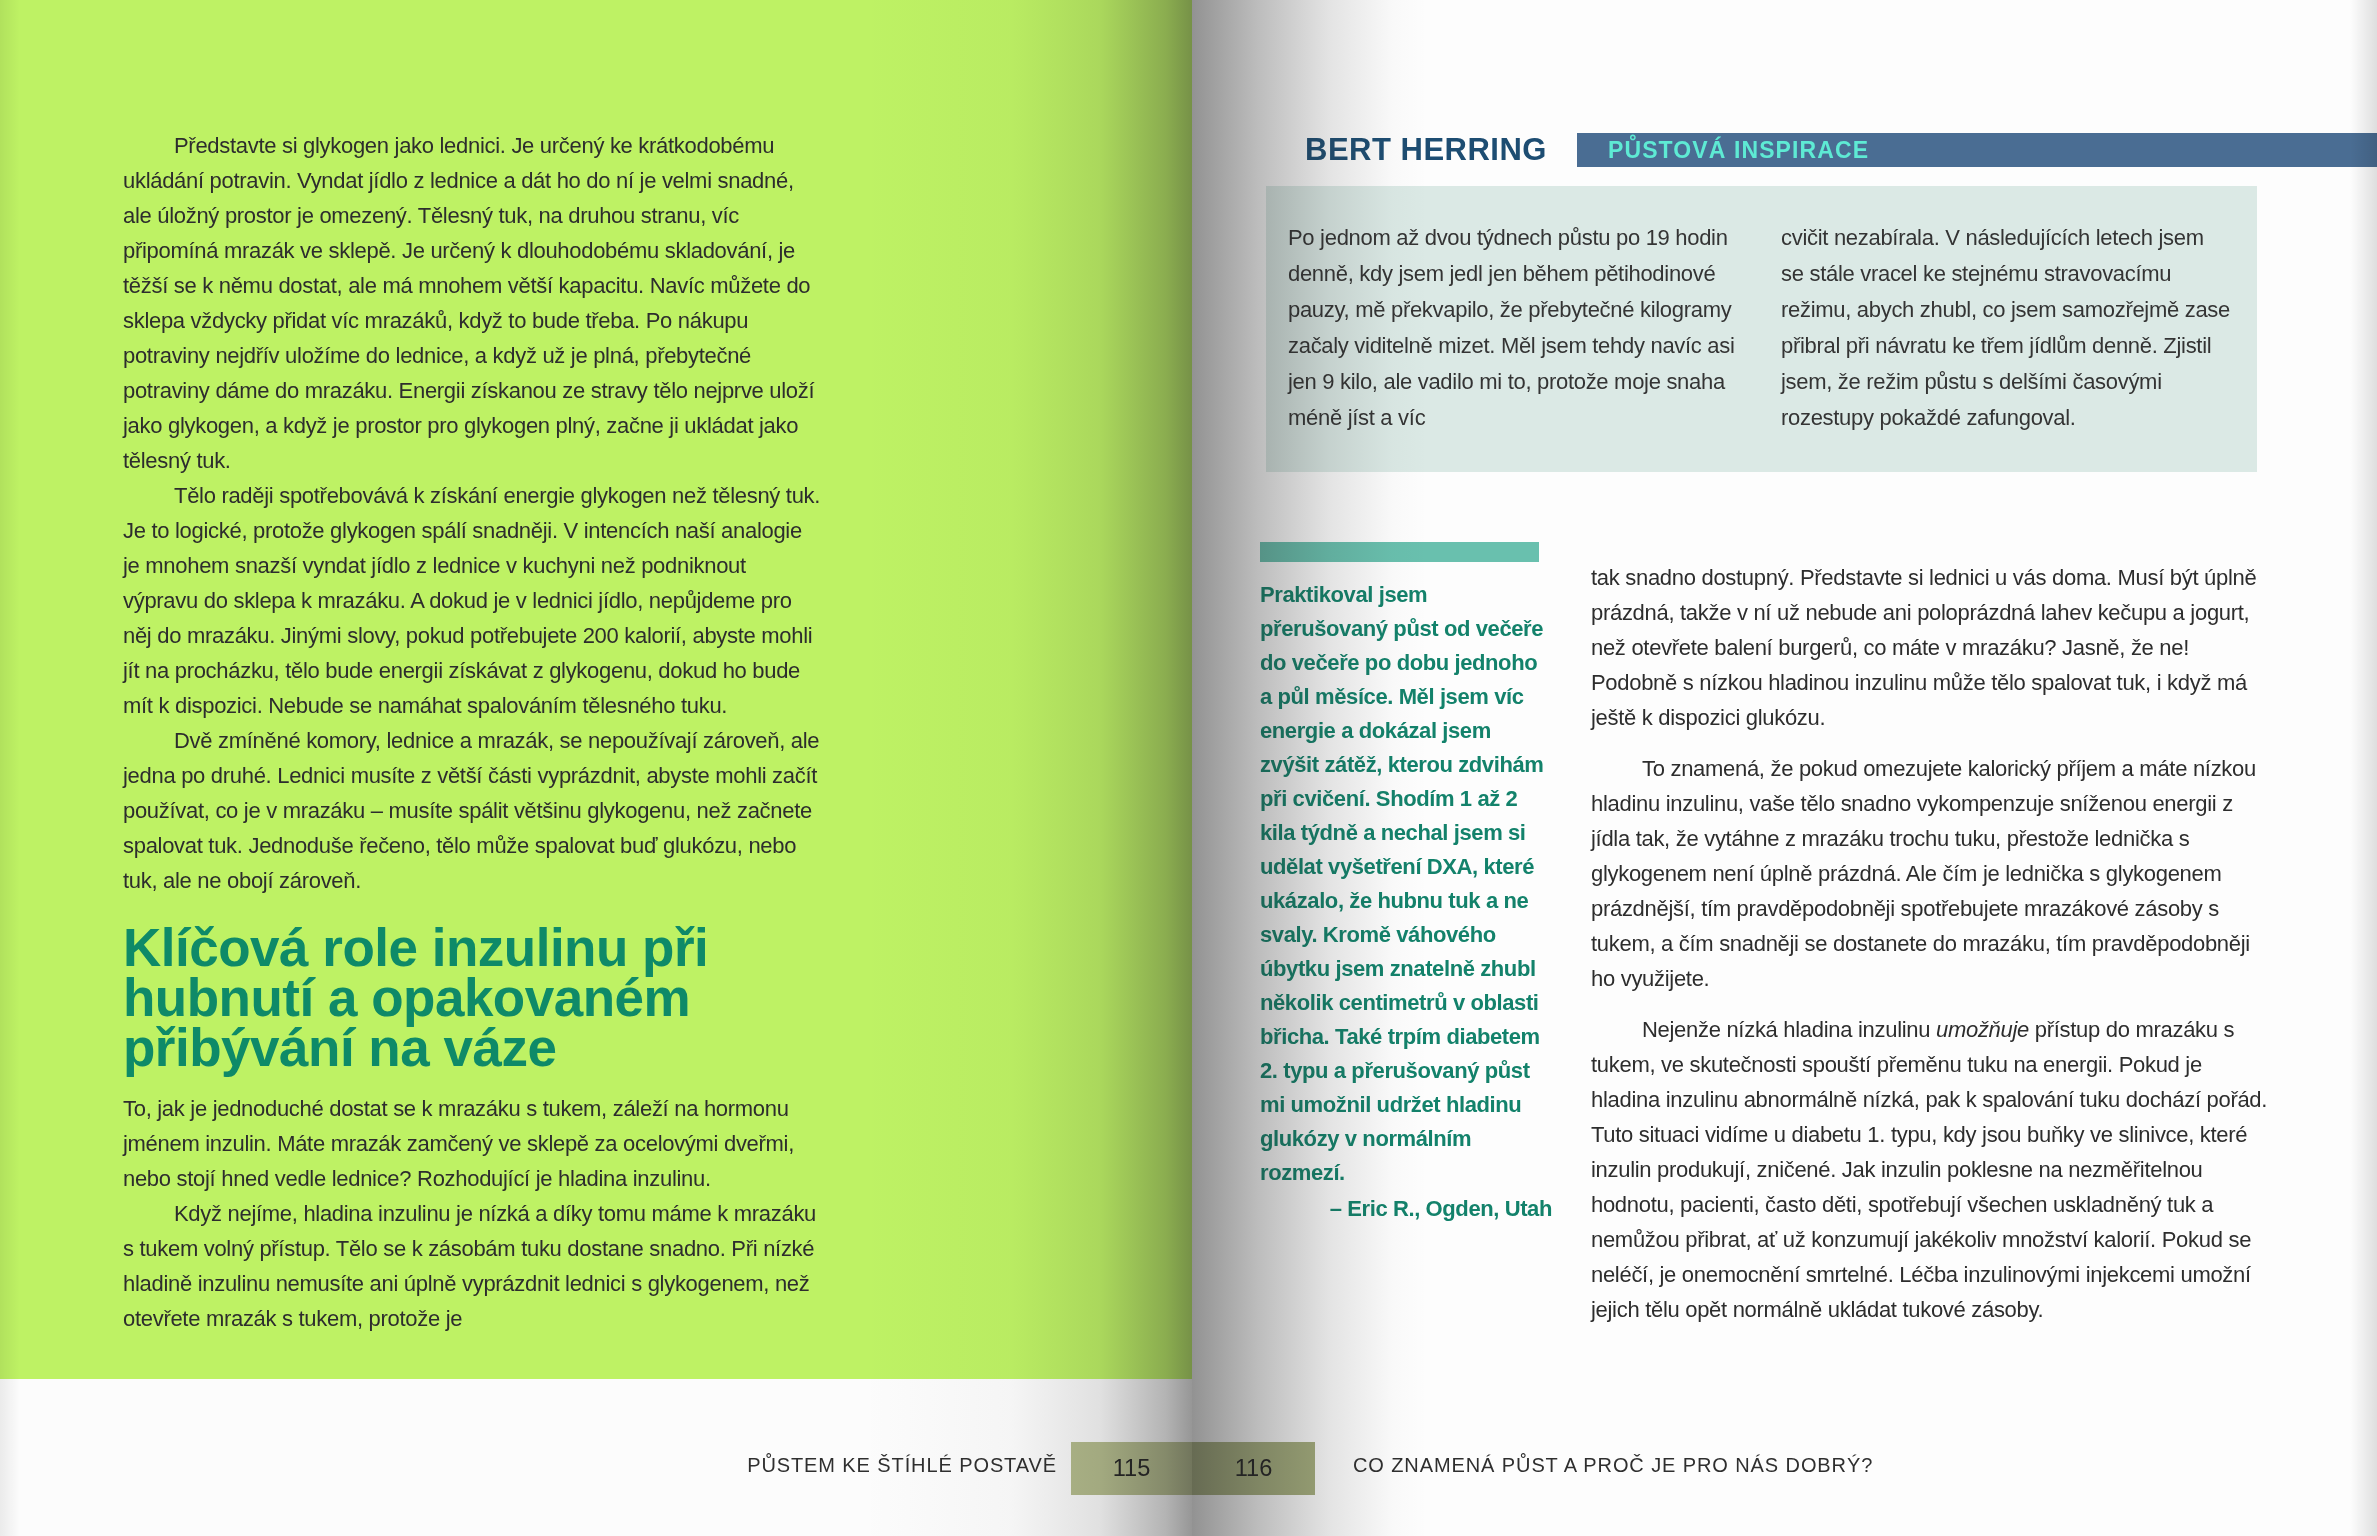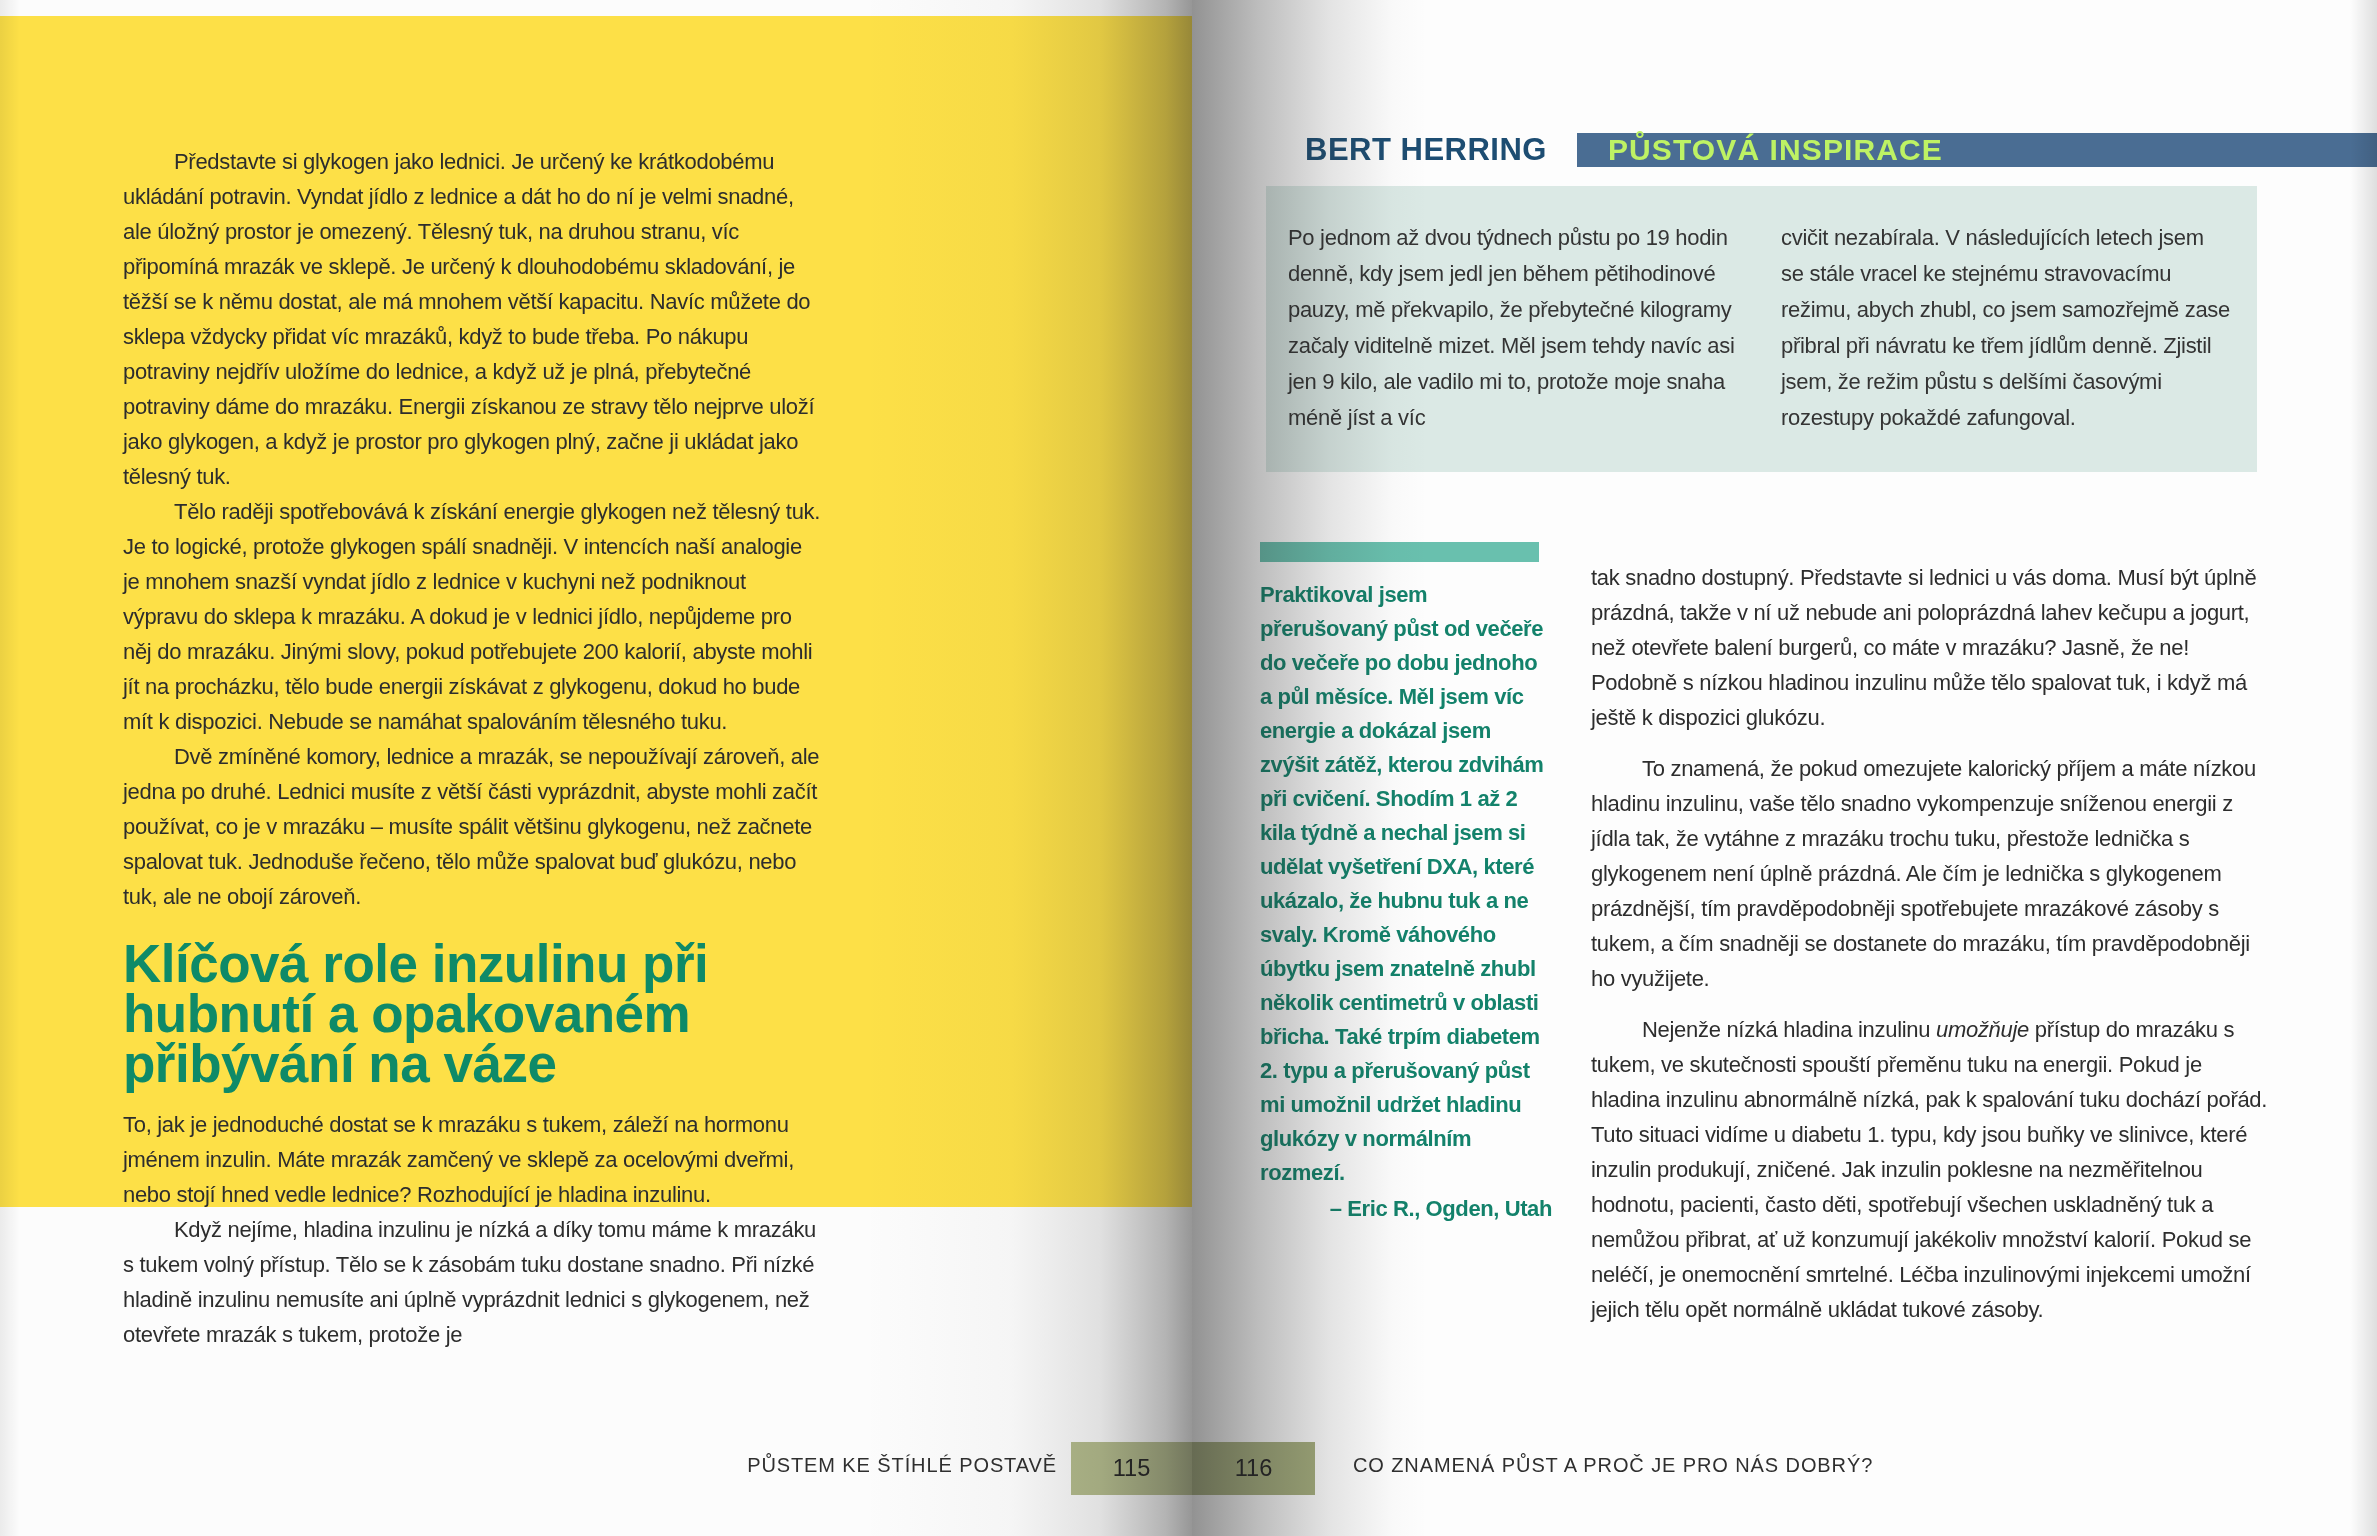--- a/index.html
+++ b/index.html
@@ -6,21 +6,21 @@
   *{box-sizing:border-box;margin:0;padding:0;}
   .spread{
     position:relative;
     width:2377px;height:1537px;
     background:#fcfcfc;
     overflow:hidden;
     font-family:"Liberation Sans","DejaVu Sans",sans-serif;
     color:#2d2d2d;
   }
   
-  .page-left{position:absolute;left:0;top:16px;width:1192px;height:1191px;background:#fde047;}
+  .page-left{position:absolute;left:0;top:0;width:1192px;height:1379px;background:#bef264;}
   .page-right{position:absolute;left:1192px;top:0;width:1186px;height:1537px;background:#fdfdfd;}
 
   
   .left-col{
     position:absolute;left:123px;top:128px;width:699px;
     font-size:22px;line-height:35px;letter-spacing:-0.3px;color:#2d2d2d;
   }
   .left-col p{margin:0;}
   p.ind{text-indent:51px;}
   .section-heading{
@@ -35,22 +35,22 @@
     position:absolute;left:113px;top:133px;
     font-size:31px;line-height:34px;font-weight:bold;
     letter-spacing:0.5px;color:#1d4d72;white-space:nowrap;
   }
   .banner{
     position:absolute;left:385px;top:133px;width:965px;height:34px;
     background:#4a6d93;
   }
   .banner-label{
     position:absolute;left:31px;top:0;
-    font-size:30px;line-height:34px;font-weight:bold;
-    letter-spacing:1.1px;color:#bef264;white-space:nowrap;
+    font-size:23px;line-height:34px;font-weight:bold;
+    letter-spacing:1.1px;color:#5eead4;white-space:nowrap;
   }
 
   
   .inspiration-box{
     position:absolute;left:74px;top:186px;width:991px;height:286px;
     background:#dbe9e5;
     padding:34px 27px 0 22px;
     display:flex;gap:44px;
   }
   .insp-col{font-size:22px;line-height:36px;letter-spacing:-0.3px;color:#343434;}

